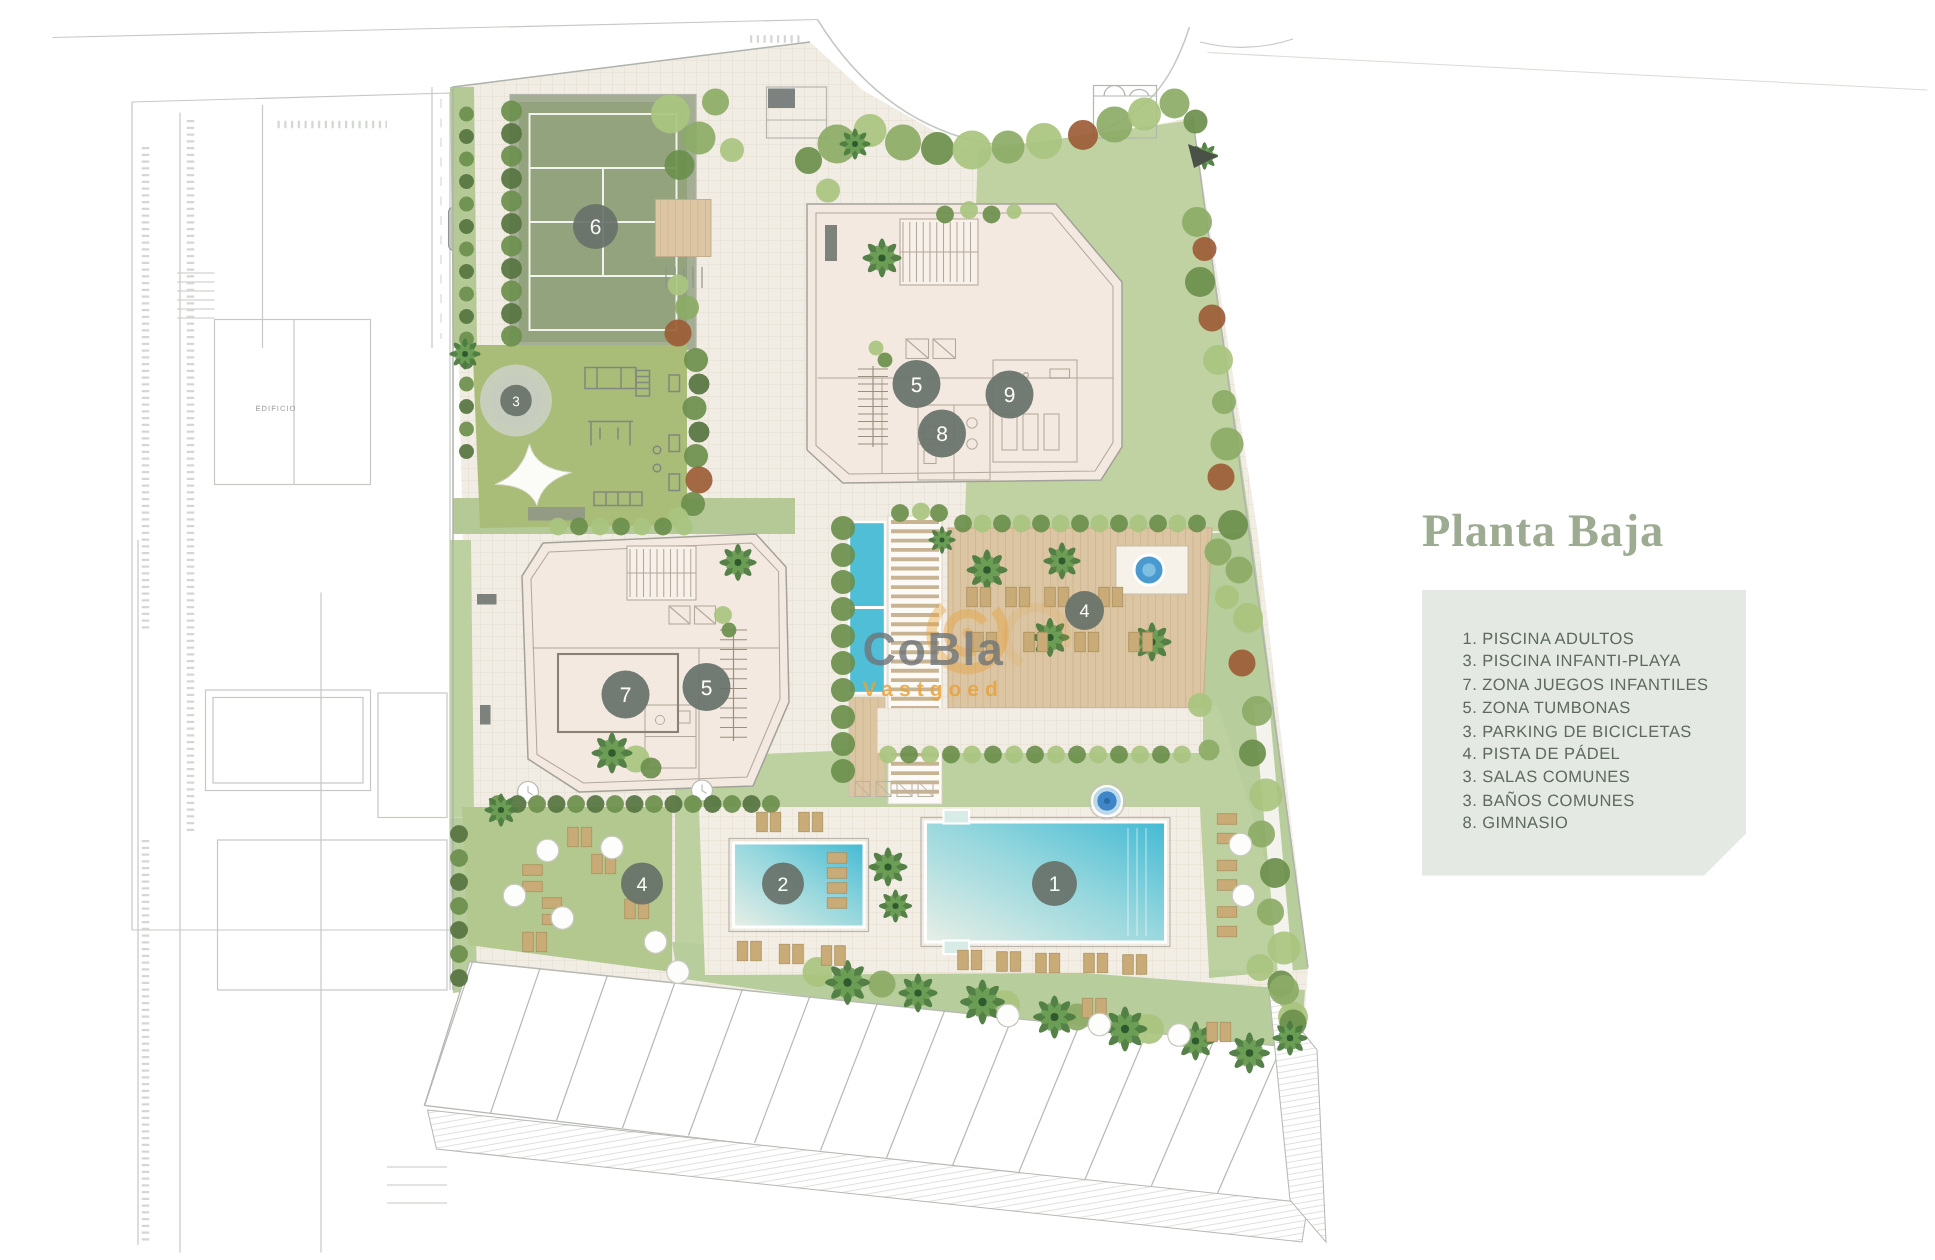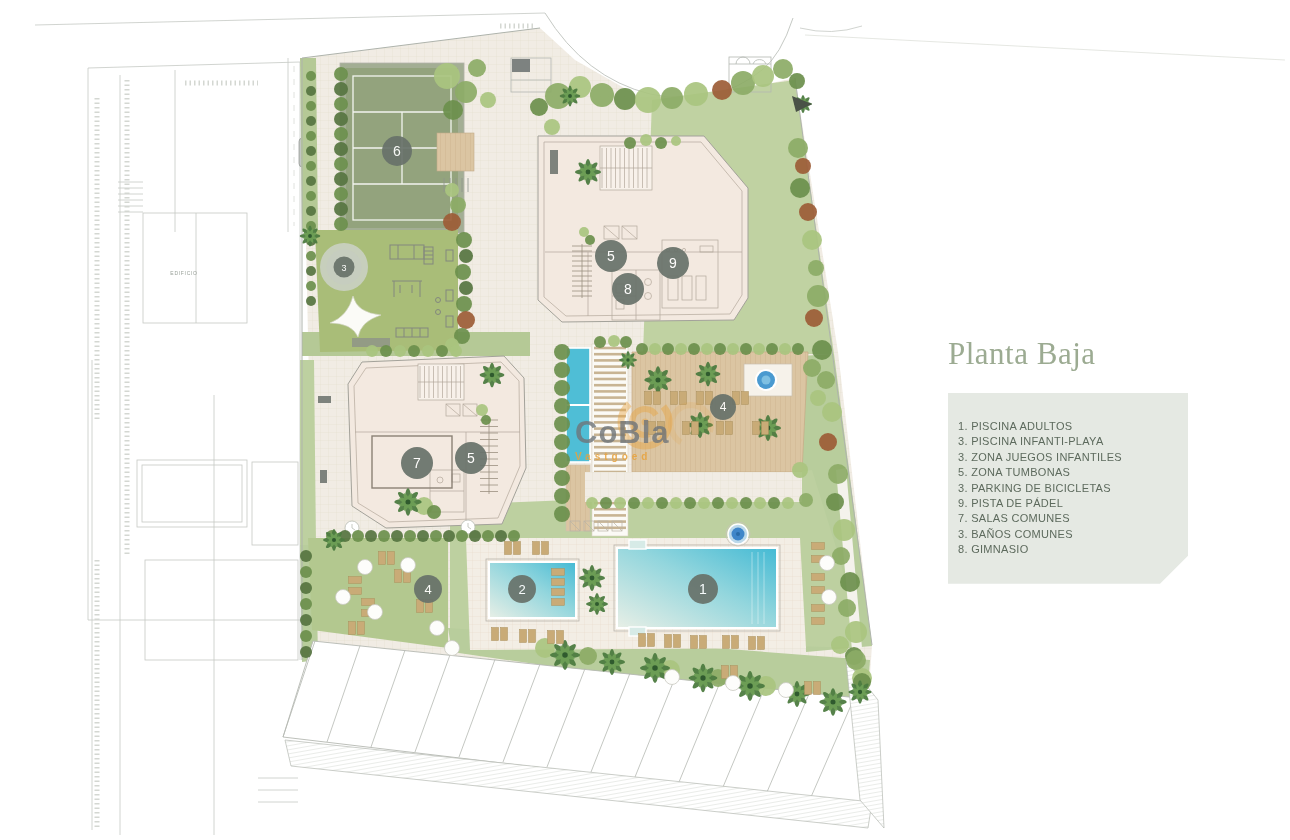--- a/index.html
+++ b/index.html
@@ -1,38 +1,38 @@
 <!DOCTYPE html>
 <html style="--c-title: #9cab92; --c-legend_bg: #e5e9e3; --c-legend_text: #5d6a5d; --c-marker: #68726a; --c-accent_orange: #e8a23c; --c-watermark_gray: #6f757a; --c-lawn: #c0d2a2; --c-court: #93a37d; --c-playground: #a9bd78; --c-paving: #f1ece4; --c-building: #f3e9e0; --c-deck: #dbc5a2; --c-pool: #4fbed6; --c-lounger: #c9ab77;"><head>
 <meta charset="utf-8">
 <style>
   html,body{margin:0;padding:0;background:#fff;}
   .stage{position:relative;width:1290px;height:840px;background:#fff;overflow:hidden;
          font-family:"Liberation Sans",sans-serif;}
   .stage svg.plan{position:absolute;left:0;top:0;}
   
   .side-panel{position:absolute;left:948px;top:336px;width:256px;}
-  .page-title{margin:0;font-family:"Liberation Serif","DejaVu Serif",serif;font-weight:400;
+  .page-title{margin:0;font-family:"Liberation Serif","DejaVu Serif",serif;font-weight:700;
               font-size:31px;letter-spacing:.5px;color:var(--c-title);}
-  .legend-box{margin-top:21px;width:240px;box-sizing:border-box;background:var(--c-legend_bg);
-              padding:26px 10px 26px 10px;
+  .legend-box{margin-top:21px;width:216px;box-sizing:border-box;background:var(--c-legend_bg);
+              padding:26px 10px 26px 27px;
               clip-path:polygon(0 0,100% 0,100% calc(100% - 28px),calc(100% - 28px) 100%,0 100%);}
   .legend-item{font-size:11px;line-height:15.4px;letter-spacing:.3px;color:var(--c-legend_text);
                white-space:nowrap;}
   
   .marker{position:absolute;transform:translate(-50%,-50%);border-radius:50%;
           background:var(--c-marker);color:#fff;display:flex;align-items:center;justify-content:center;
           font-family:"Liberation Sans",sans-serif;opacity:.92;}
   .marker.halo{box-shadow:0 0 0 7px rgba(197,202,194,.55);}
   
   .watermark{position:absolute;left:575px;top:389px;width:150px;text-align:left;pointer-events:none;}
   .wm-swirl{display:block;margin:0 auto;}
   .wm-name{margin-top:-40px;font-size:31px;font-weight:700;letter-spacing:1px;
            color:var(--c-watermark_gray);opacity:.8;}
-  .wm-tag{font-size:10px;font-weight:600;letter-spacing:4px;color:var(--c-accent_orange);opacity:.85;}
+  .wm-tag{font-size:14px;font-weight:600;letter-spacing:4px;color:var(--c-accent_orange);opacity:.85;}
   
   .neighbor-label{position:absolute;left:152px;top:270px;width:64px;text-align:center;
                   font-size:5px;letter-spacing:.7px;color:#99a099;}
 </style>
 </head>
 <body>
 
 <div class="stage">
 
 <svg class="plan" width="1290" height="840" viewBox="0 0 1290 840">
@@ -632,24 +632,24 @@
   <div class="wm-name">CoBla</div>
   <div class="wm-tag">Vastgoed</div>
 </div>
 
 <div class="side-panel">
   <h1 class="page-title">Planta Baja</h1>
   <div class="legend-box">
     <div id="legend-list">
           <div class="legend-item">1. PISCINA ADULTOS</div>
           <div class="legend-item">3. PISCINA INFANTI-PLAYA</div>
-          <div class="legend-item">3. ZONA JUEGOS INFANTILES</div>
+          <div class="legend-item">7. ZONA JUEGOS INFANTILES</div>
           <div class="legend-item">5. ZONA TUMBONAS</div>
           <div class="legend-item">3. PARKING DE BICICLETAS</div>
-          <div class="legend-item">9. PISTA DE PÁDEL</div>
-          <div class="legend-item">7. SALAS COMUNES</div>
+          <div class="legend-item">4. PISTA DE PÁDEL</div>
+          <div class="legend-item">3. SALAS COMUNES</div>
           <div class="legend-item">3. BAÑOS COMUNES</div>
           <div class="legend-item">8. GIMNASIO</div>
         </div>
   </div>
 </div>
 
 </div>
 
 </body></html>

